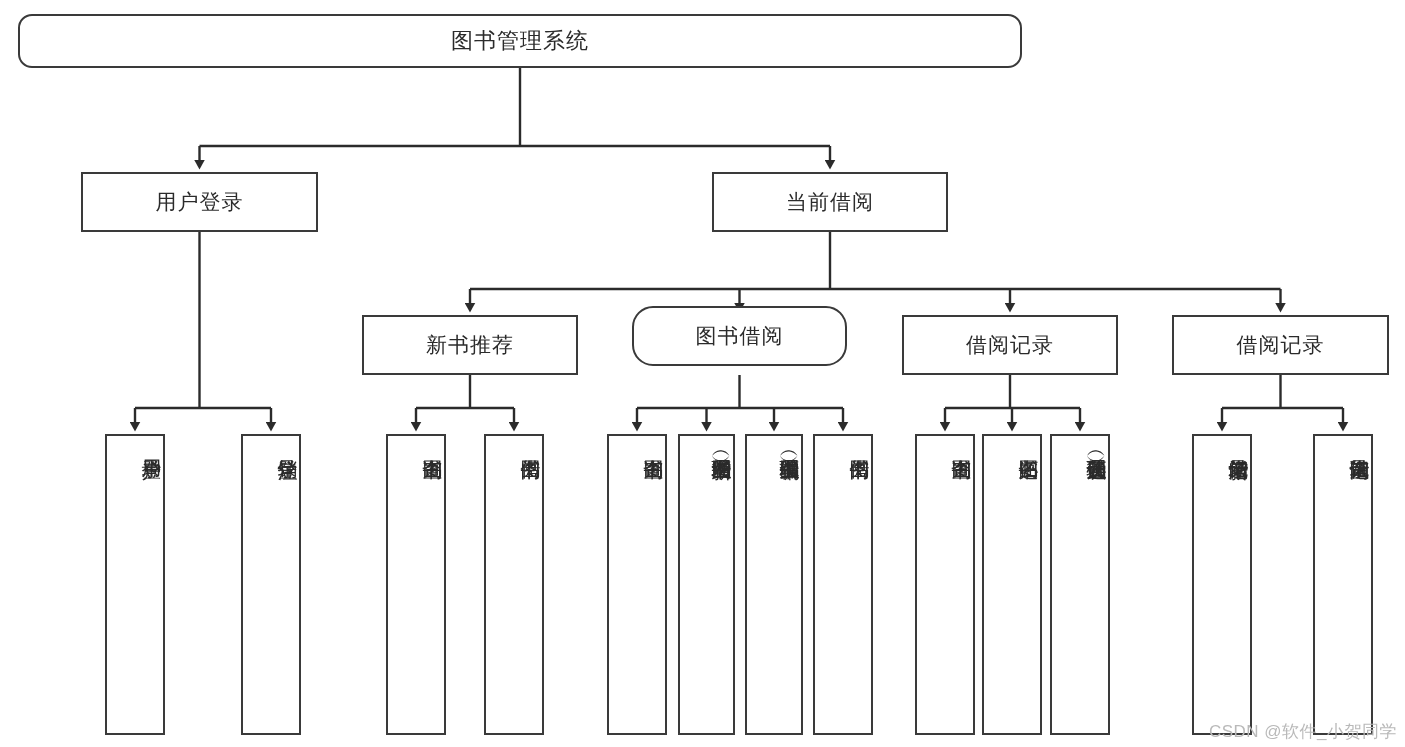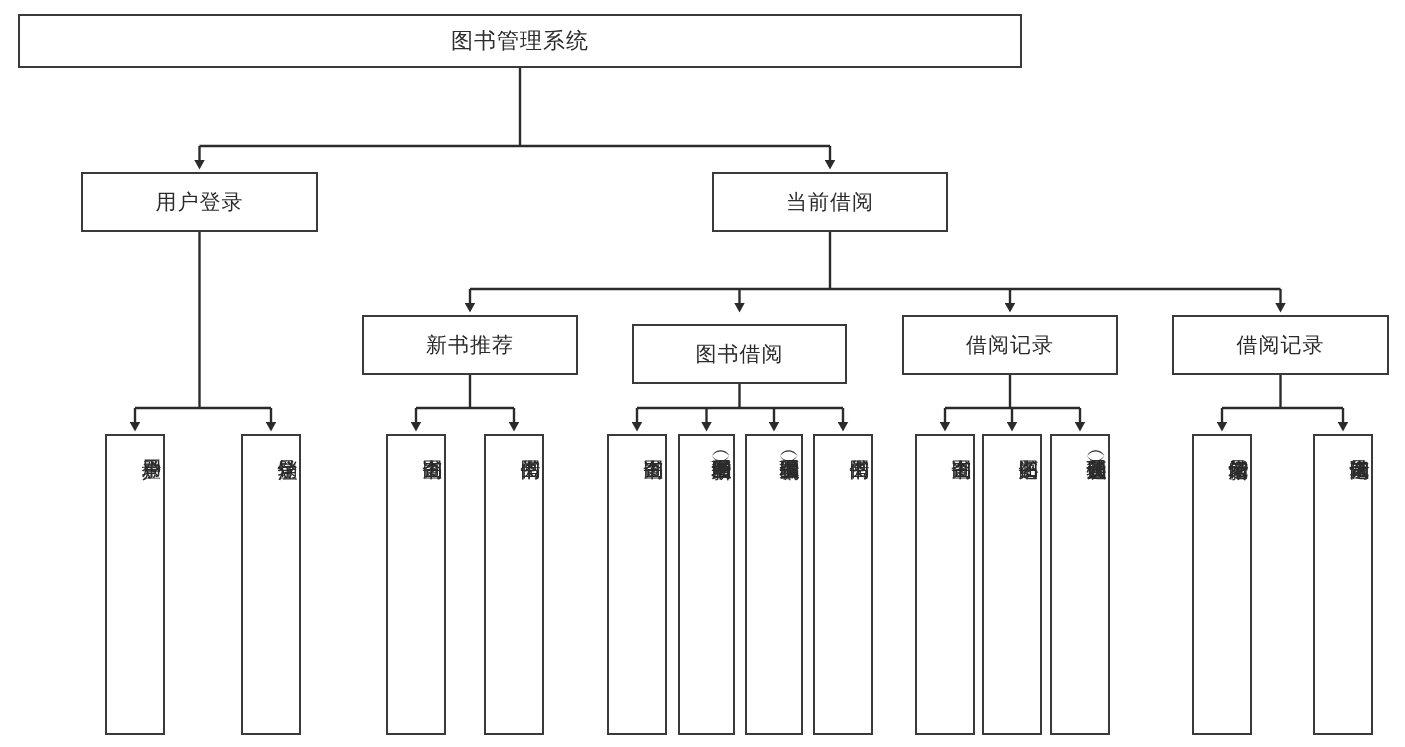--- a/index.html
+++ b/index.html
@@ -5,21 +5,21 @@
   html,body{margin:0;padding:0;background:#ffffff;}
   body{font-family:"Liberation Sans","DejaVu Sans",sans-serif;}
   #canvas{position:relative;width:1405px;height:747px;background:#ffffff;overflow:hidden;}
   svg.links{position:absolute;left:0;top:0;width:1405px;height:747px;pointer-events:none;}
   .node{position:absolute;box-sizing:border-box;background:#ffffff;border:2px solid #3a3a3a;
         display:flex;align-items:center;justify-content:center;color:#2b2b2b;}
   .node.h{font-size:21px;letter-spacing:1px;}
   .node.v{writing-mode:vertical-rl;text-orientation:upright;font-size:20px;line-height:1.18;
           padding:8px 0;align-items:flex-start;justify-content:flex-start;}
   .node.v .lbl{writing-mode:vertical-rl;text-orientation:upright;display:block;white-space:normal;}
-  .node.root{font-size:22px;}
+  .node.root{font-size:22px;border-radius:14px;}
   .wm{position:absolute;right:8px;bottom:4px;font-size:17px;color:#b9b9b9;letter-spacing:.5px;
       white-space:nowrap;}
 </style>
 </head>
 <body>
 
 <div id="canvas">
   <svg class="links" viewBox="0 0 1405 747">
     <defs>
       <marker id="arr" markerWidth="10" markerHeight="11" refX="1.5" refY="5.5" orient="auto" markerUnits="userSpaceOnUse">
@@ -68,21 +68,21 @@
       </div>
       <div class="node h" style="left: 81px; top: 172px; width: 237px; height: 60px; border-color: rgb(58, 58, 58); background: rgb(255, 255, 255); color: rgb(43, 43, 43);">
         <span class="lbl">用户登录</span>
       </div>
       <div class="node h" style="left: 712px; top: 172px; width: 236px; height: 60px; border-color: rgb(58, 58, 58); background: rgb(255, 255, 255); color: rgb(43, 43, 43);">
         <span class="lbl">当前借阅</span>
       </div>
       <div class="node h" style="left: 362px; top: 315px; width: 216px; height: 60px; border-color: rgb(58, 58, 58); background: rgb(255, 255, 255); color: rgb(43, 43, 43);">
         <span class="lbl">新书推荐</span>
       </div>
-      <div class="node h" style="left: 632px; top: 324px; width: 215px; height: 60px; border-color: rgb(58, 58, 58); background: rgb(255, 255, 255); color: rgb(43, 43, 43);">
+      <div class="node h" style="left: 632px; top: 306px; width: 215px; height: 60px; border-color: rgb(58, 58, 58); background: rgb(255, 255, 255); color: rgb(43, 43, 43); border-radius: 21px;">
         <span class="lbl">图书借阅</span>
       </div>
       <div class="node h" style="left: 902px; top: 315px; width: 216px; height: 60px; border-color: rgb(58, 58, 58); background: rgb(255, 255, 255); color: rgb(43, 43, 43);">
         <span class="lbl">借阅记录</span>
       </div>
       <div class="node h" style="left: 1172px; top: 315px; width: 217px; height: 60px; border-color: rgb(58, 58, 58); background: rgb(255, 255, 255); color: rgb(43, 43, 43);">
         <span class="lbl">借阅记录</span>
       </div>
       <div class="node v" style="left: 105px; top: 434px; width: 60px; height: 301px; border-color: rgb(58, 58, 58); background: rgb(255, 255, 255); color: rgb(43, 43, 43);">
         <span class="lbl">用户登录</span>
@@ -117,13 +117,14 @@
       <div class="node v" style="left: 1050px; top: 434px; width: 60px; height: 301px; border-color: rgb(58, 58, 58); background: rgb(255, 255, 255); color: rgb(43, 43, 43);">
         <span class="lbl">确认归还（管理员）</span>
       </div>
       <div class="node v" style="left: 1192px; top: 434px; width: 60px; height: 301px; border-color: rgb(58, 58, 58); background: rgb(255, 255, 255); color: rgb(43, 43, 43);">
         <span class="lbl">新增借阅记录</span>
       </div>
       <div class="node v" style="left: 1313px; top: 434px; width: 60px; height: 301px; border-color: rgb(58, 58, 58); background: rgb(255, 255, 255); color: rgb(43, 43, 43);">
         <span class="lbl">查询借阅记录</span>
       </div>
     </div>
+  <div class="wm">CSDN @软件_小贺同学</div>
 </div>
 
 </body></html>

